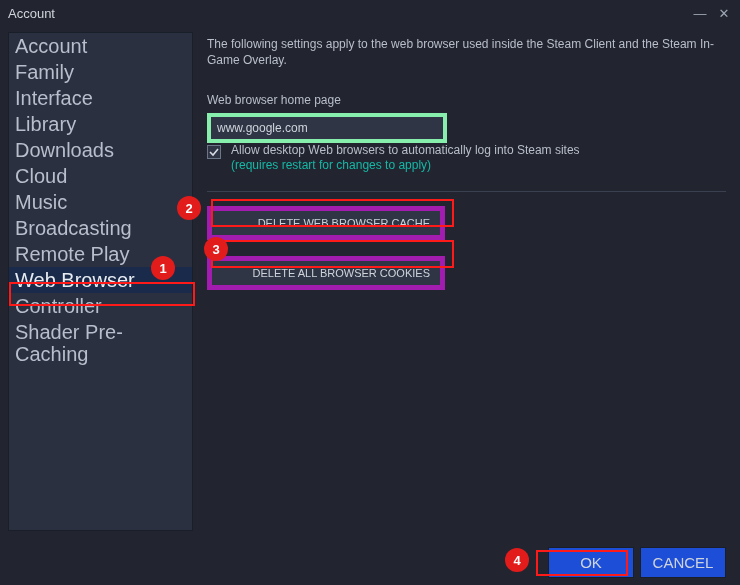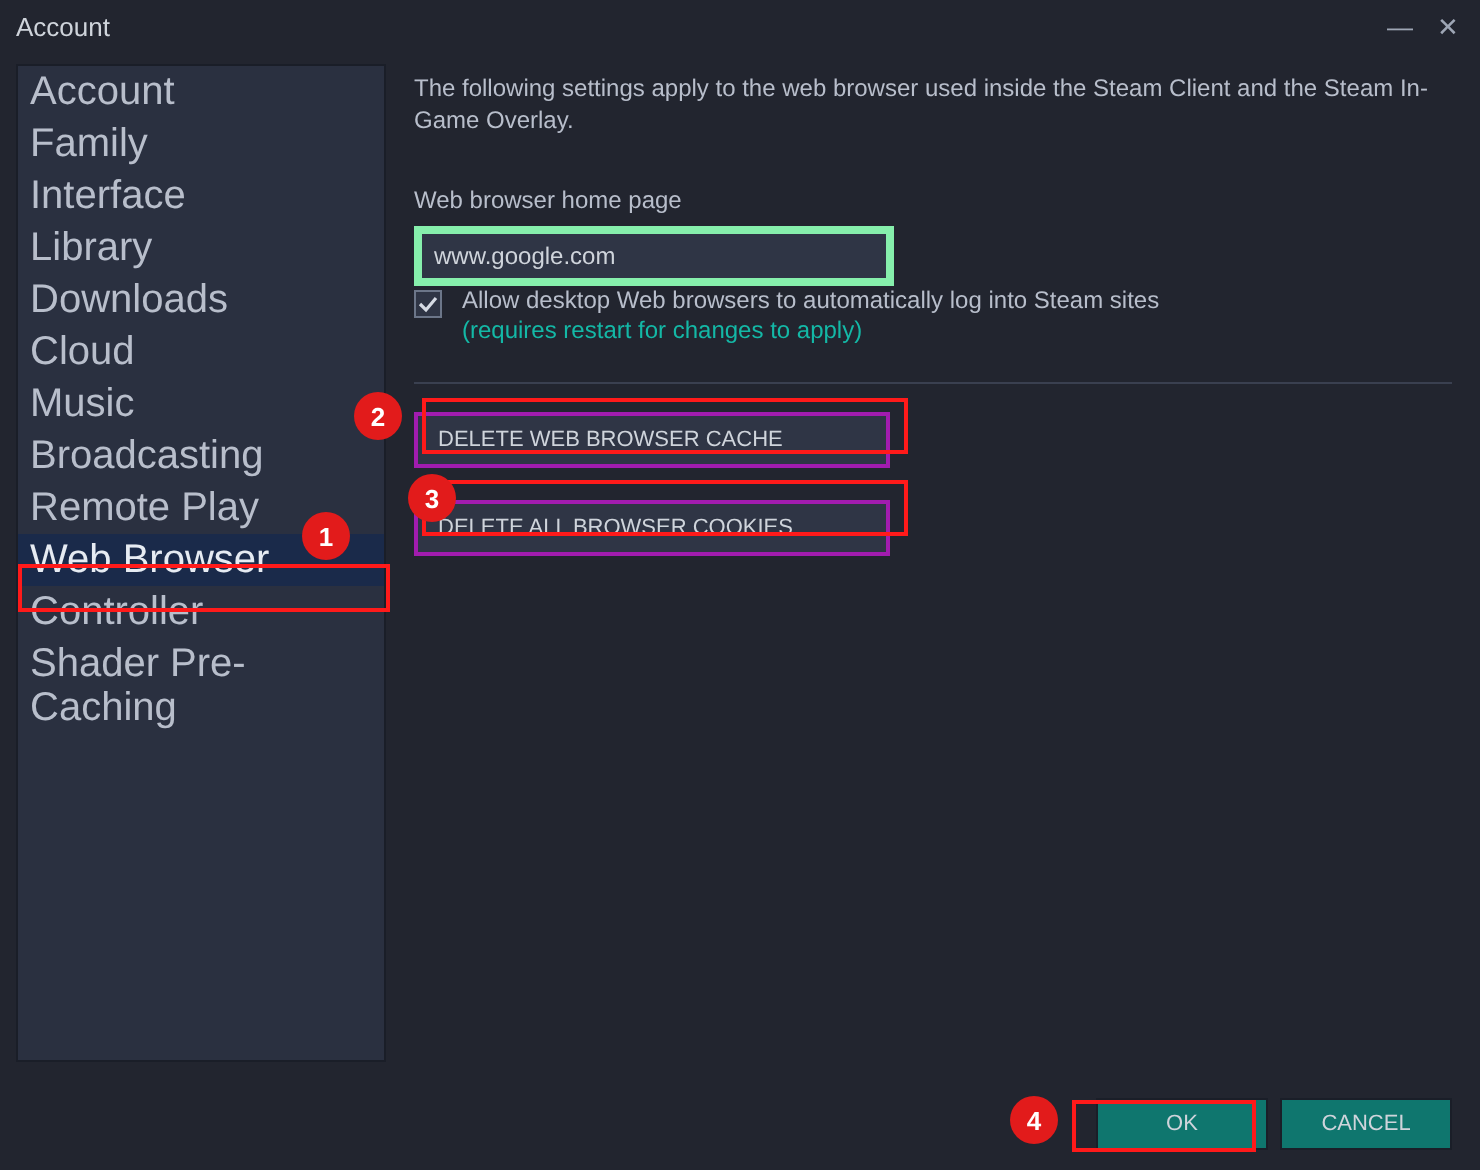--- a/index.html
+++ b/index.html
@@ -94,44 +94,44 @@
   .checkbox svg { width: 10px; height: 10px; display: block; }
   .check-label { line-height: 15px; }
   .check-sub { color: #14b8a6; }
   .divider {
     border: none;
     border-top: 1px solid #3a4050;
     margin: 18px 0 14px 0;
   }
   .action-btn {
     background: #2f3545;
-    border: 2px solid #a21caf;
+    border: 5px solid #a21caf;
     color: #cfd4db;
     font-size: 11px;
     padding: 6px 10px;
     width: 238px;
-    text-align: left;
+    text-align: right;
     text-transform: uppercase;
     cursor: default;
     display: block;
   }
   .action-btn + .action-btn { margin-top: 16px; }
   .footer {
     height: 46px;
     display: flex;
     justify-content: flex-end;
     align-items: center;
     gap: 6px;
     padding-right: 14px;
   }
   .footer-btn {
-    background: #0f766e;
+    background: #1d4ed8;
     border: 1px solid #1a1e28;
     color: #cfd4db;
-    font-size: 11px;
+    font-size: 15px;
     padding: 6px 0;
     width: 86px;
     text-align: center;
     cursor: default;
   }
   
   .hl {
     position: absolute;
     border: 2px solid #ff1a1a;
     pointer-events: none;

